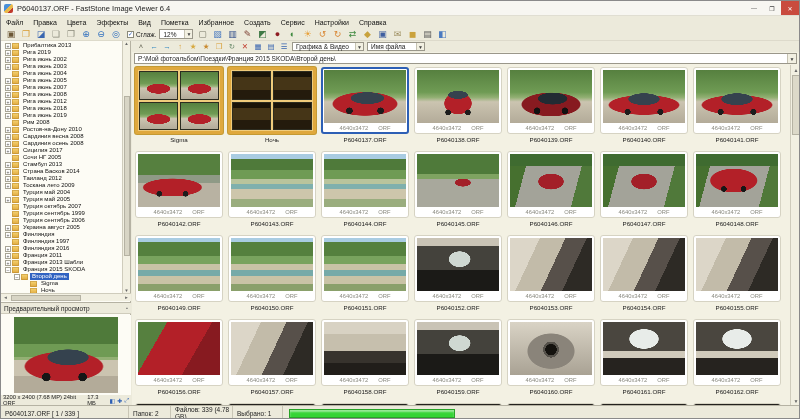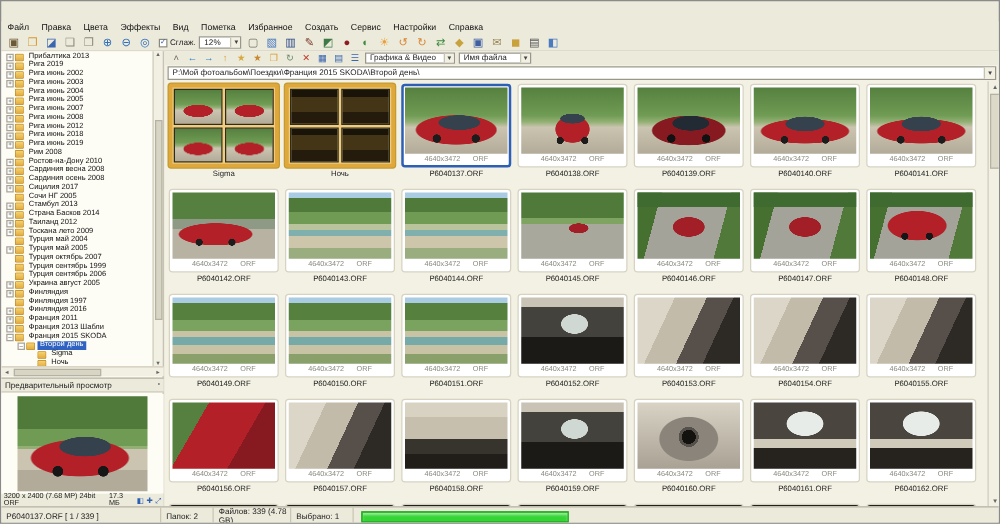--- a/index.html
+++ b/index.html
@@ -99,20 +99,29 @@
   .statusbar{position:absolute;left:0;top:404px;width:100%;height:15px;background:var(--chrome);border-top:1px solid var(--bd);display:flex;align-items:center;font-size:6.5px;color:#222;}
   .seg{height:100%;display:flex;align-items:center;padding-left:4px;border-right:1px solid #c9c6b6;}
   .seg.s1{width:128px;} .seg.s2{width:42px;} .seg.s3{width:62px;} .seg.s4{width:50px;}
   .progress{width:166px;height:9px;margin-left:6px;border:1px solid #28a428;background:#35d435;box-shadow:inset 0 2px 2px rgba(255,255,255,.5);}
 </style>
 </head>
 <body>
 
 <div class="app">
 
+  <div class="titlebar">
+    <span class="appicon"></span>
+    <span>P6040137.ORF  -  FastStone Image Viewer 6.4</span>
+    <span class="winbtns">
+      <span class="winbtn">—</span>
+      <span class="winbtn">❐</span>
+      <span class="winbtn close">✕</span>
+    </span>
+  </div>
 
   <div class="menubar" id="menubar">
       <span class="mi">Файл</span>
       <span class="mi">Правка</span>
       <span class="mi">Цвета</span>
       <span class="mi">Эффекты</span>
       <span class="mi">Вид</span>
       <span class="mi">Пометка</span>
       <span class="mi">Избранное</span>
       <span class="mi">Создать</span>

